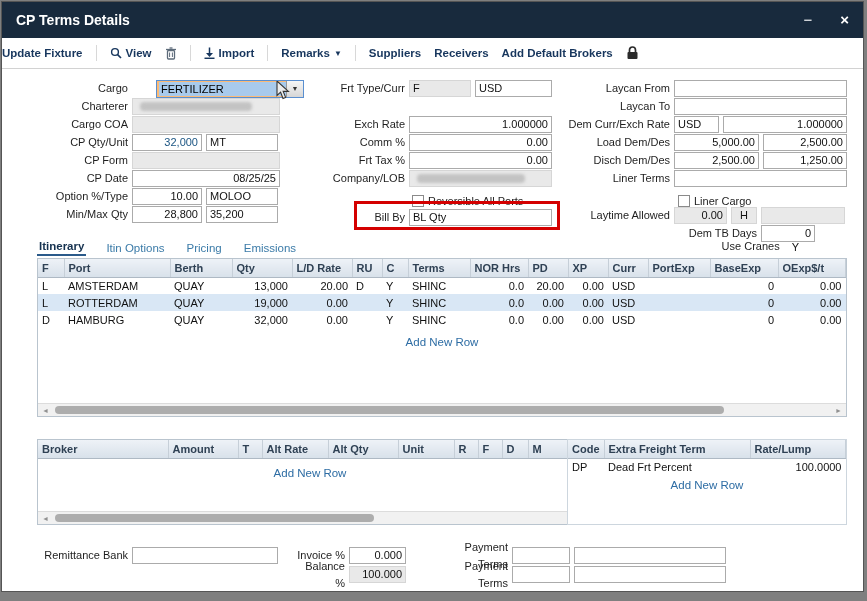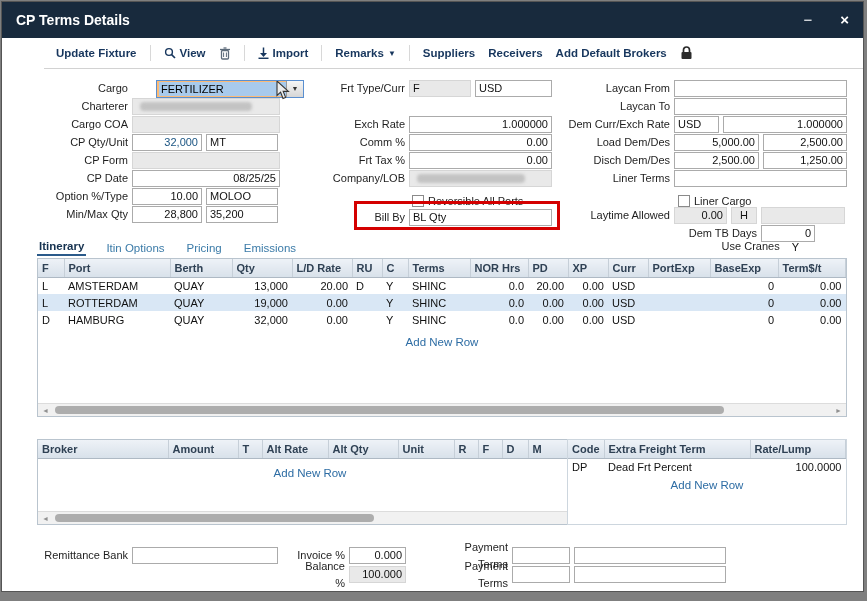--- a/index.html
+++ b/index.html
@@ -10,22 +10,22 @@
             background:#ffffff; border:1px solid #555; }
 
   
   .titlebar { height:36px; background:#182a3d; display:flex; align-items:center;
               padding:0 14px; color:#fff; }
   .titlebar .title { font-size:14px; font-weight:bold; }
   .winbtns { margin-left:auto; display:flex; gap:28px; }
   .winbtn { color:#fff; font-size:15px; cursor:default; line-height:36px; }
 
   
-  .toolbar { height:31px; display:flex; align-items:center; gap:13px; padding:0 12px;
-             border-bottom:1px solid #d2d2d2; color:#17365d; font-size:11.5px; font-weight:bold;margin-left:42px; }
+  .toolbar { height:31px; display:flex; align-items:center; gap:13px; padding:0 0;
+             border-bottom:1px solid #d2d2d2; color:#17365d; font-size:11.5px; font-weight:bold; }
   .tb-item { display:flex; align-items:center; gap:4px; cursor:default; }
   .tb-sep { width:1px; height:16px; background:#d8d8d8; }
   .tb-item svg { display:block; }
   .caret { font-size:8px; color:#17365d; }
 
   
   .fr { position:absolute; display:flex; align-items:center; gap:4px; height:17px; }
   .lbl { text-align:right; font-size:11px; color:#1e1e1e; line-height:17px; flex:none; }
   .tf { height:17px; background:#fff; border:1px solid #ababab; font-size:11px;
         line-height:15px; padding:0 3px; color:#111; overflow:hidden; white-space:nowrap; flex:none; }
@@ -310,21 +310,21 @@
             <th>L/D Rate</th>
             <th>RU</th>
             <th>C</th>
             <th>Terms</th>
             <th>NOR Hrs</th>
             <th>PD</th>
             <th>XP</th>
             <th>Curr</th>
             <th>PortExp</th>
             <th>BaseExp</th>
-            <th>Term$/t</th>
+            <th>OExp$/t</th>
           </tr>
         </thead>
         <tbody>
           <tr>
             <td>L</td>
             <td>AMSTERDAM</td>
             <td>QUAY</td>
             <td>13,000</td>
             <td>20.00</td>
             <td>D</td>

